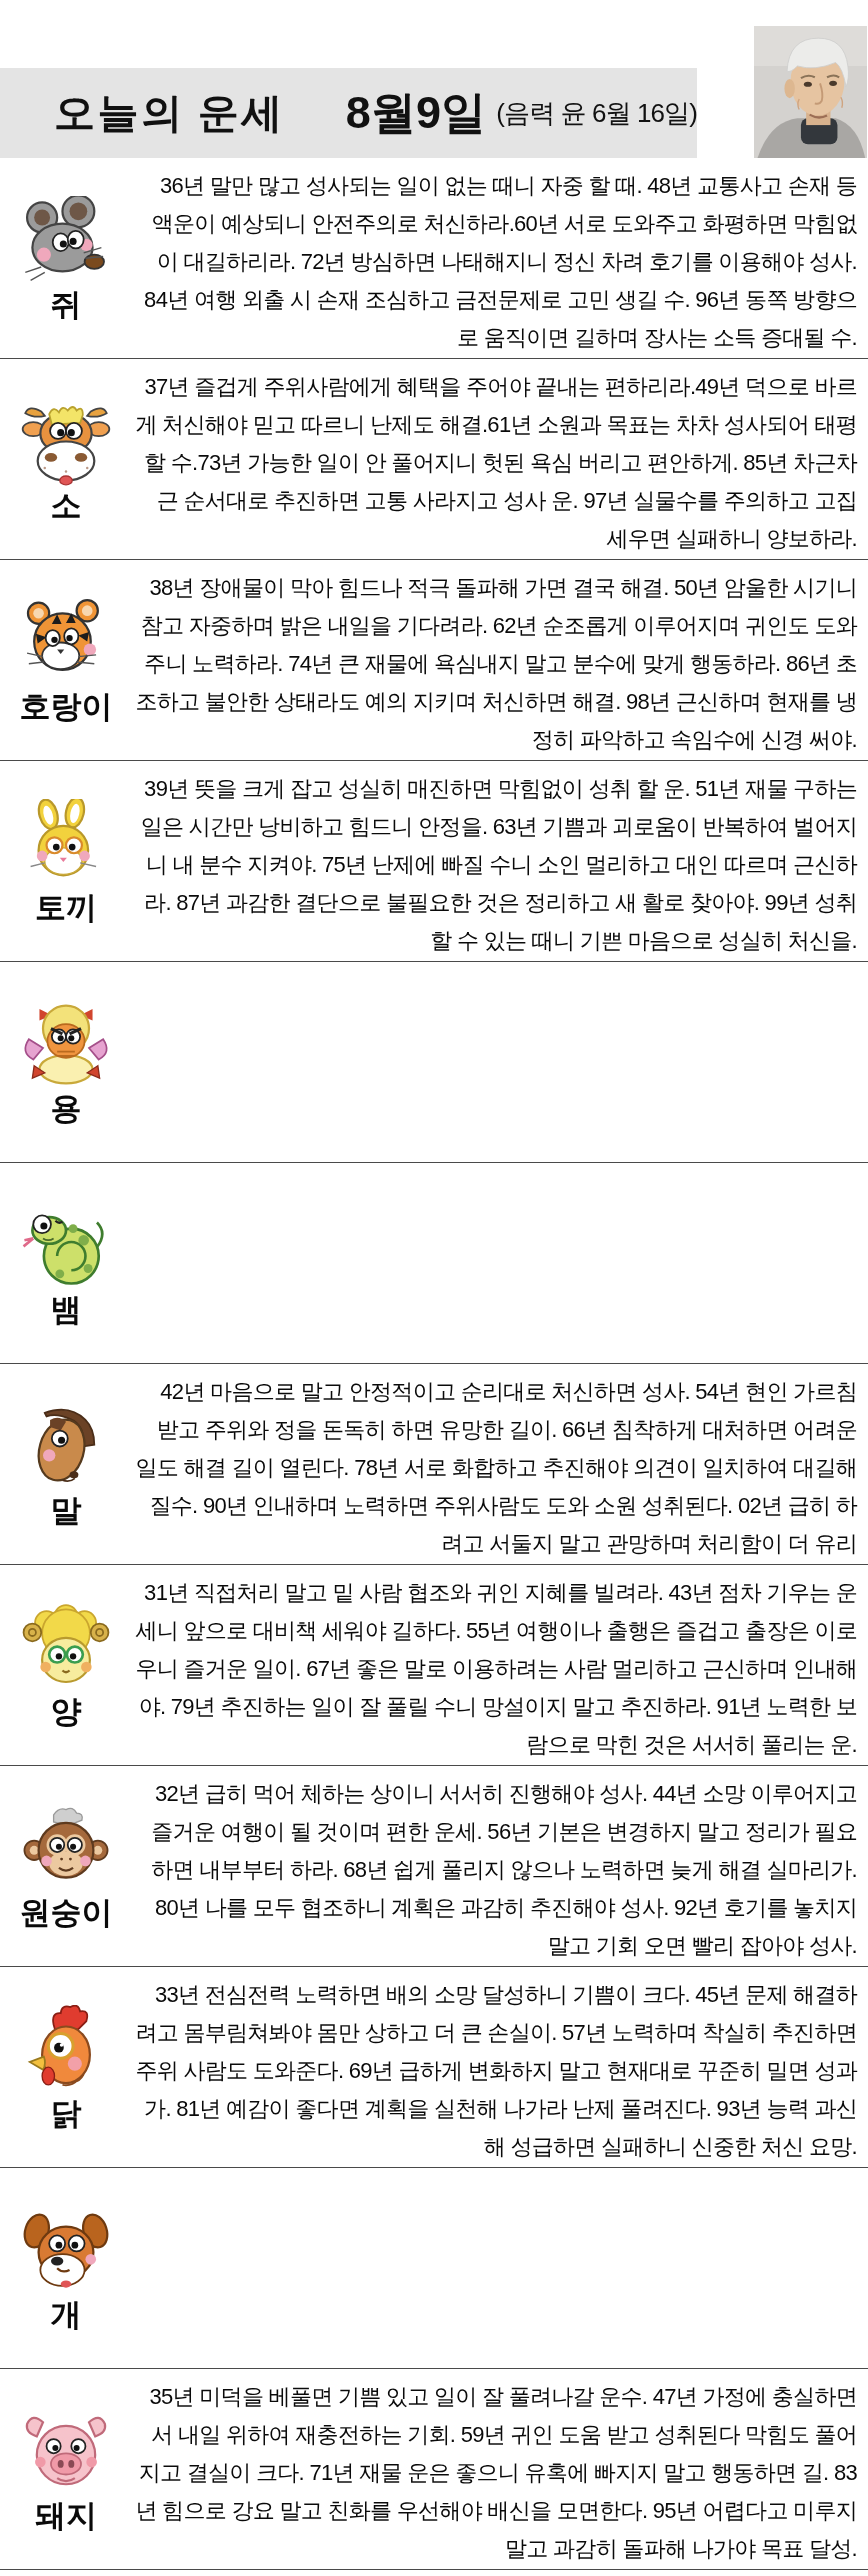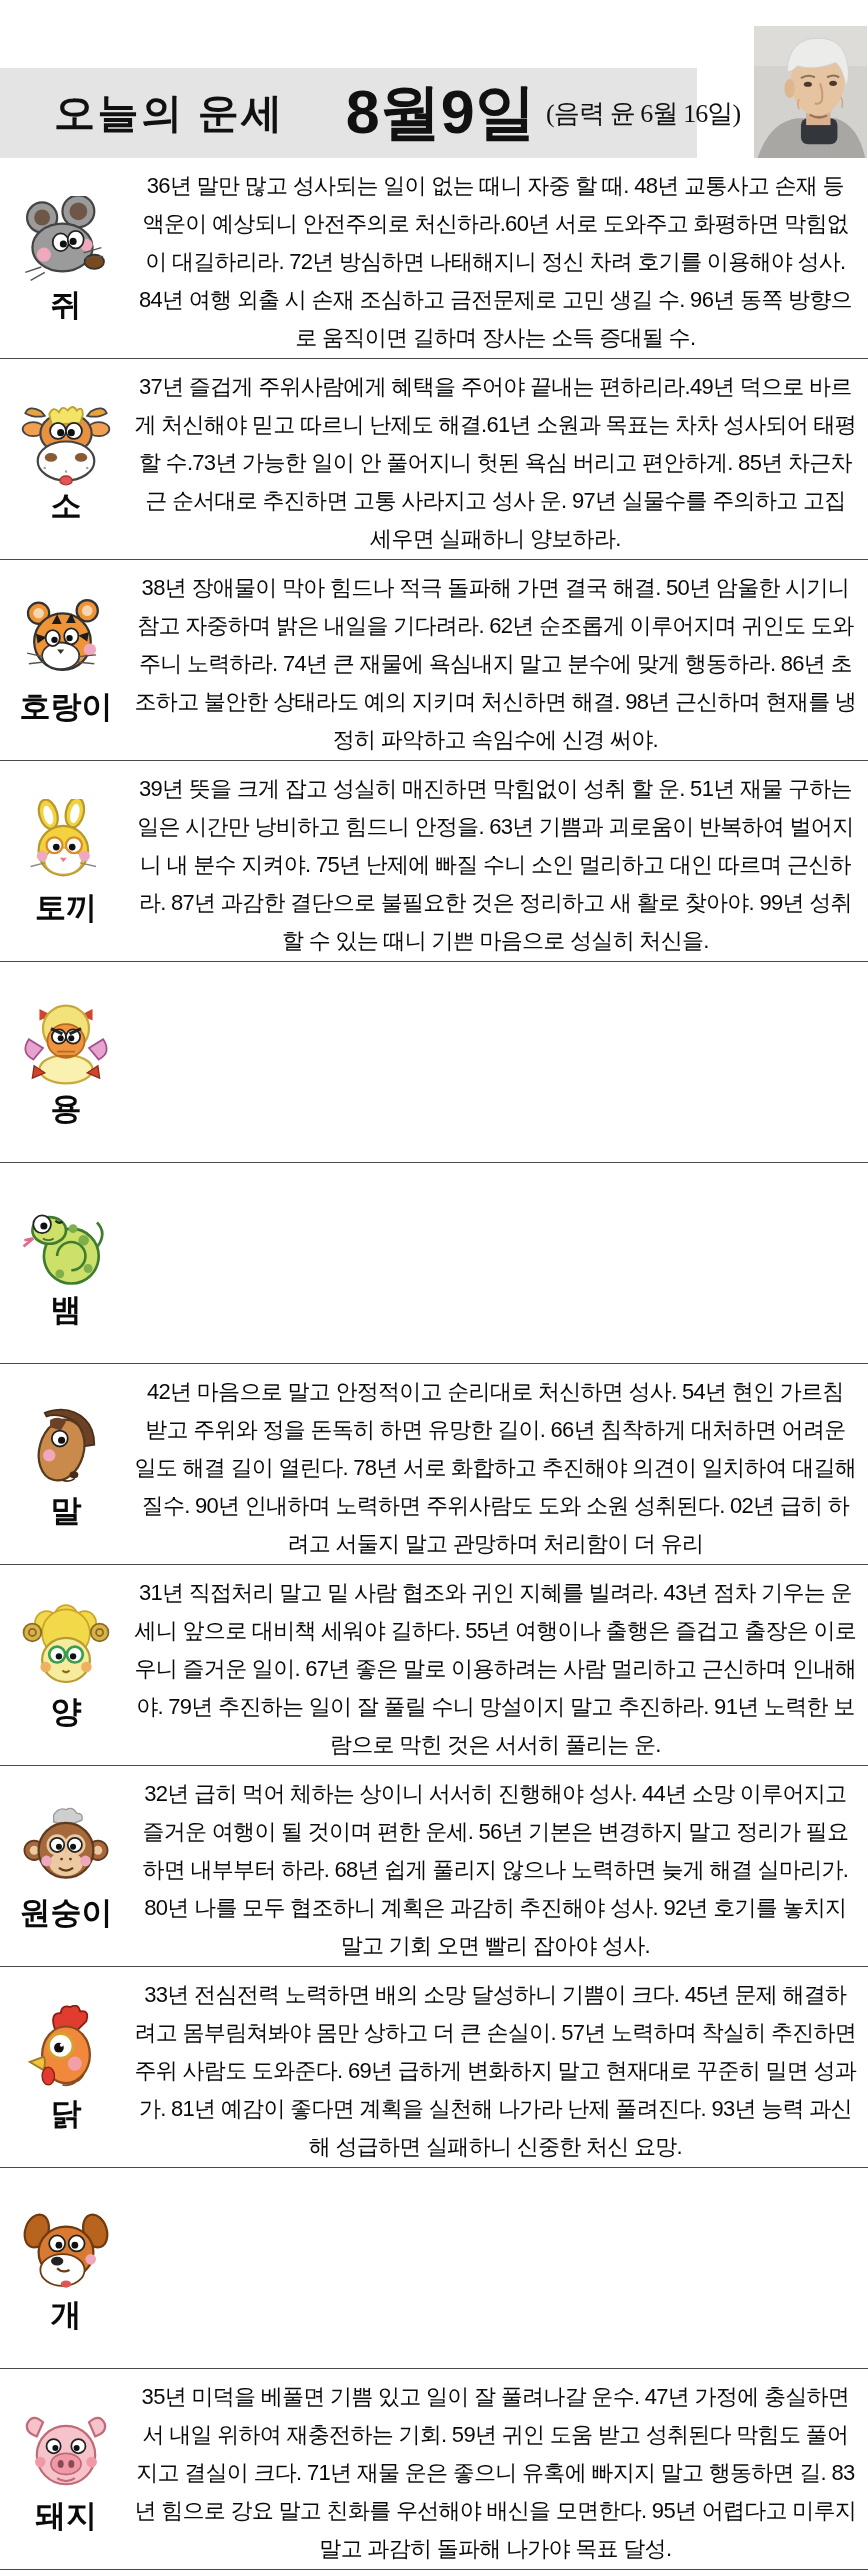--- a/index.html
+++ b/index.html
@@ -15,24 +15,24 @@
   .band{
     position:absolute;left:0;top:68px;width:697px;height:90px;
     background:#e4e4e4;display:flex;align-items:center;
   }
   .title{
     font-family:"Liberation Serif","DejaVu Serif",serif;
     font-size:41px;font-weight:600;letter-spacing:2.6px;
     margin-left:54px;white-space:nowrap;
   }
   .date{
-    font-size:61px;font-weight:800;margin-left:61px;
+    font-size:45px;font-weight:800;margin-left:61px;
     letter-spacing:0px;white-space:nowrap;
   }
-  .lunar{font-size:26px;font-weight:400;margin-left:10.4px;white-space:nowrap;letter-spacing:-0.9px;font-family:Liberation Serif, serif;}
+  .lunar{font-size:26px;font-weight:400;margin-left:10.4px;white-space:nowrap;letter-spacing:-0.9px;}
   .photo{
     position:absolute;right:1.7px;top:26px;width:113px;height:132px;
     overflow:hidden;
   }
 
   
   .rows{width:869px;}
   .row{
     height:200px;border-bottom:1.7px solid #4a4a4a;
     display:flex;box-sizing:content-box;
@@ -43,21 +43,21 @@
   }
   .icon-box{width:92px;height:89px;}
   .icon-box svg{width:92px;height:89px;display:block;}
   .zlabel{
     font-size:31px;font-weight:700;color:#0a0a0a;letter-spacing:0px;
     text-align:center;line-height:1.1;
   }
   .text-col{
     flex:1;padding:8.7px 12px 0 1.7px;
     font-size:22px;line-height:38px;letter-spacing:-0.7px;
-    color:#0a0a0a;text-align:center;
+    color:#0a0a0a;text-align:right;
   }
 </style>
 </head>
 <body>
 
 <div class="page">
 
   <div class="top">
     <div class="band">
       <span class="title">오늘의 운세</span>

